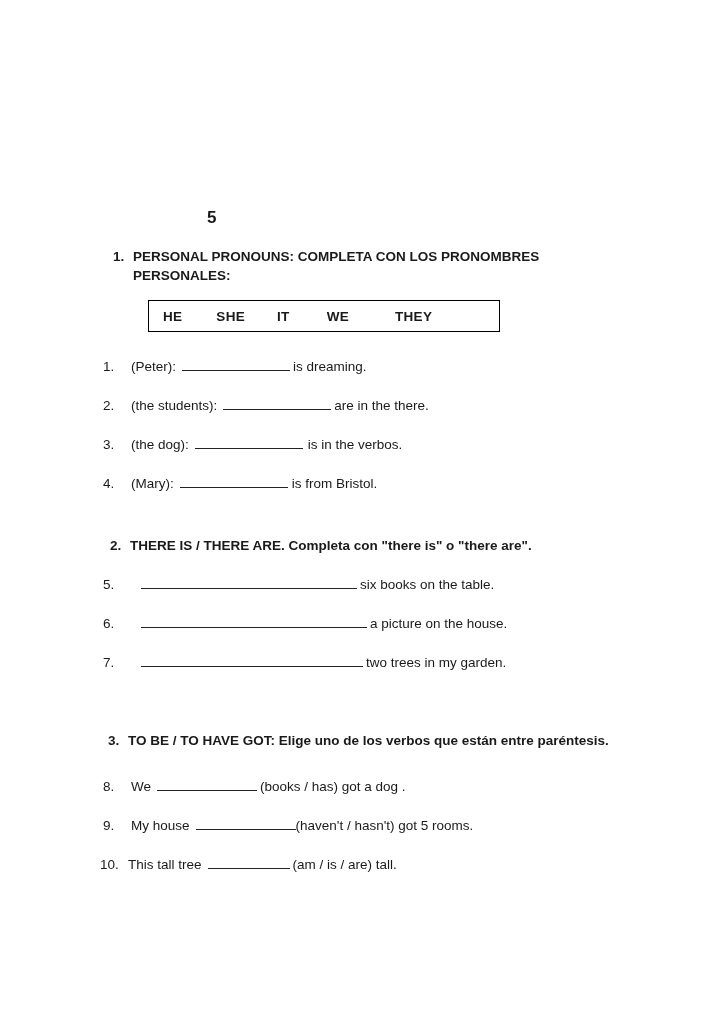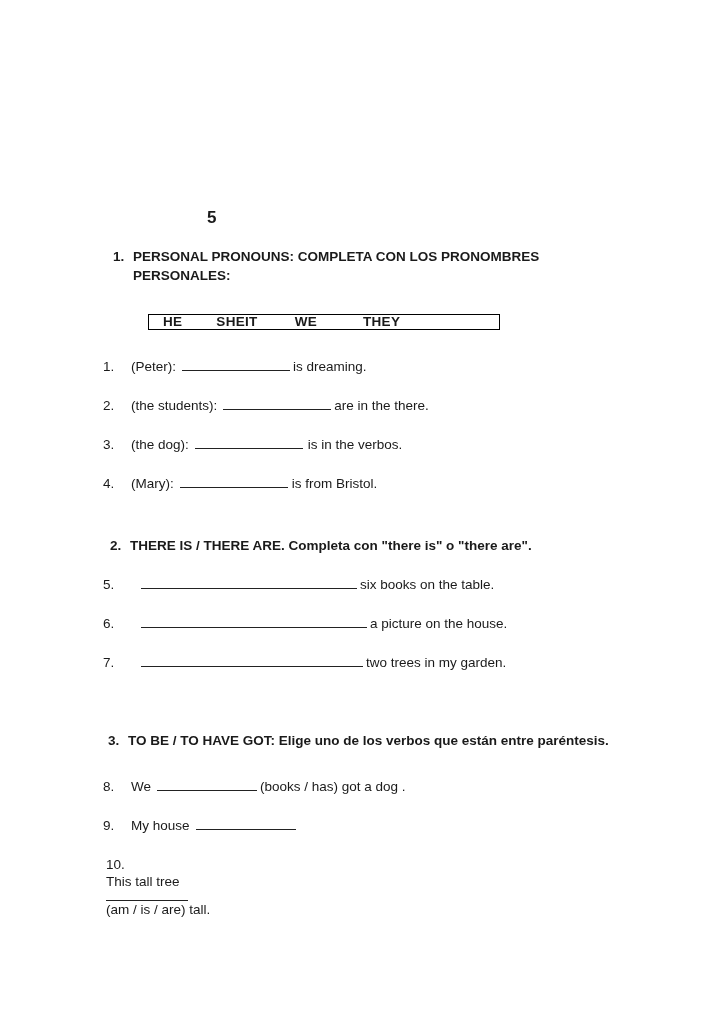--- a/index.html
+++ b/index.html
@@ -51,36 +51,36 @@
   }
 
   #heading-1 { left:113px; top:247px; width:480px; }
   #heading-2 { left:110px; top:536px; width:560px; }
   #heading-3 { left:108px; top:731px; width:560px; }
 
   
   .pronoun-box {
     position:absolute;
     left:148px;
-    top:314px;
+    top:300px;
     width:352px;
-    height:16px;
+    height:32px;
     border:1.5px solid #000;
     background:#fff;
     display:flex;
-    align-items:flex-end;
+    align-items:center;
     padding-left:14px;
   }
   .pronoun-box .pron {
     font-weight:bold;
     font-size:13.5px;
     letter-spacing:0.3px;
   }
   .pronoun-box .pron.p0 { margin-right:34px; }
-  .pronoun-box .pron.p1 { }
+  .pronoun-box .pron.p1 { margin-right:32px; }
   .pronoun-box .pron.p2 { margin-right:37px; }
   .pronoun-box .pron.p3 { margin-right:46px; }
   .pronoun-box .pron.p4 { margin-right:16px; }
 
   
   .q-row {
     position:absolute;
     font-size:13.5px;
     line-height:17px;
     white-space:nowrap;
@@ -110,21 +110,21 @@
   #q4 { left:103px; top:475px; }
 
   
   #q5 { left:103px; top:576px; }
   #q6 { left:103px; top:615px; }
   #q7 { left:103px; top:654px; }
 
   
   #q8  { left:103px; top:778px; }
   #q9  { left:103px; top:817px; }
-  #q10 { left:100px; top:856px;flex-direction:column; }
+  #q10 { left:100px; top:856px; }
   #q11 { left:100px; top:896px; }
 </style>
 </head>
 <body>
 
 <div class="page">
 
   <div class="page-number">5</div>
 
   <div class="section-heading" id="heading-1">
@@ -203,20 +203,21 @@
     <span class="q-num">8.</span>
     <span class="q-body">We</span>
     <span class="blank" style="width:100px;margin-left:6px;margin-right:3px;"></span>
     <span class="q-body">(books / has)   got  a dog .</span>
   </div>
 
   <div class="q-row" id="q9">
     <span class="q-num">9.</span>
     <span class="q-body">My house</span>
     <span class="blank" style="width:100px;margin-left:6px;margin-right:0px;"></span>
+    <span class="q-body">(haven't  / hasn't) got  5 rooms.</span>
   </div>
 
   <div class="q-row" id="q10">
     <span class="q-num">10.</span>
     <span class="q-body">This tall tree</span>
     <span class="blank" style="width:82px;margin-left:6px;margin-right:3px;"></span>
     <span class="q-body"> (am / is / are) tall.</span>
   </div>
 
 

